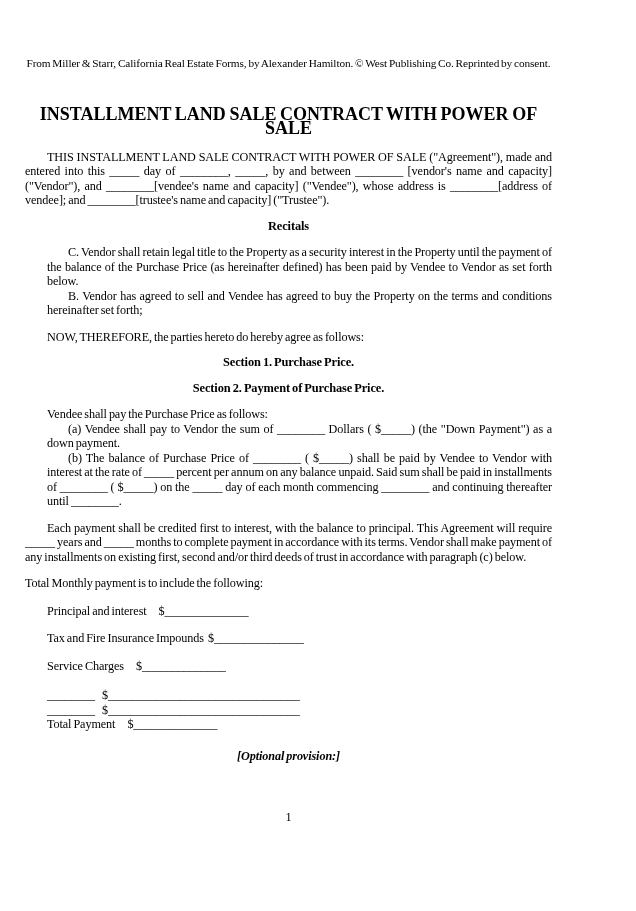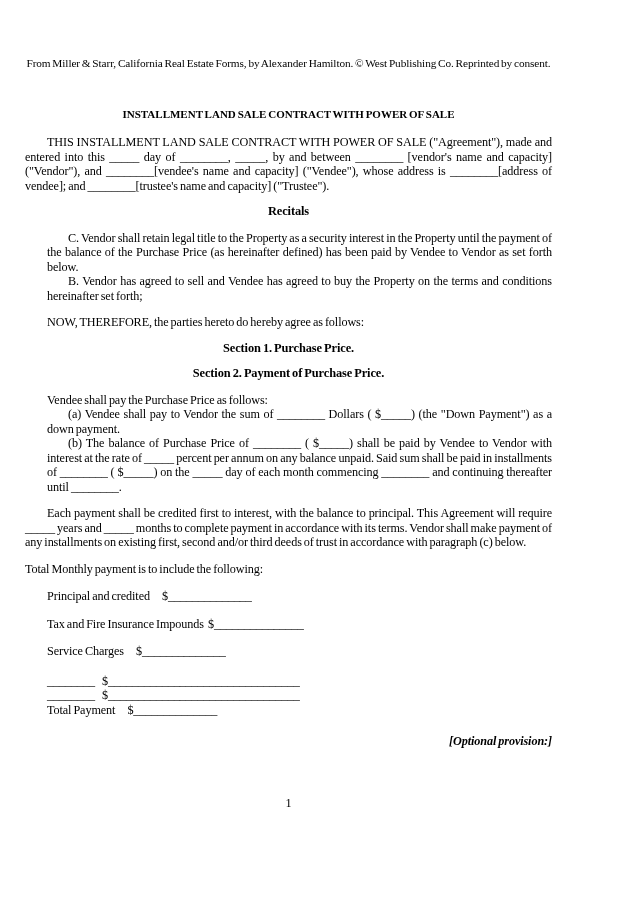--- a/index.html
+++ b/index.html
@@ -19,21 +19,21 @@
     position: relative;
   }
   p, h1, h2, div { margin: 0; padding: 0; }
   .src {
     text-align: center;
     font-size: 11.3px;
     line-height: 13.5px;
   }
   .title {
     margin-top: 36px;
-    font-size: 11px;
+    font-size: 18px;
     font-weight: bold;
     text-align: center;
     letter-spacing: 0;
   }
   .heading {
     margin-top: 11px;
     font-size: 12.4px;
     font-weight: bold;
     text-align: center;
   }
@@ -50,21 +50,21 @@
     margin-top: 13px;
     white-space: pre;
   }
   .pay-row.first-blank { margin-top: 15px; }
   .pay-row.tight { margin-top: 0; }
   .pay-row.gap-md .pay-label { margin-right: 12px; }
   .pay-row.gap-sm .pay-label { margin-right: 4px; }
   .pay-row.gap-xs .pay-label { margin-right: 7px; }
   .optional {
     margin-top: 17px;
-    text-align: right;
+    text-align: center;
     font-weight: bold;
     font-style: italic;
   }
   .page-number {
     margin-top: 47px;
     text-align: center;
   }
 </style>
 </head>
 <body>
@@ -96,21 +96,21 @@
     <p class="para sub-indent">(a) Vendee shall pay to Vendor the sum of ________ Dollars ( $_____) (the "Down Payment") as a down payment.</p>
     <p class="para sub-indent">(b) The balance of Purchase Price of ________ ( $_____) shall be paid by Vendee to Vendor with interest at the rate of _____ percent per annum on any balance unpaid. Said sum shall be paid in installments of ________ ( $_____) on the _____ day of each month commencing ________ and continuing thereafter until ________.</p>
   </div>
 
   <p class="para indent-first">Each payment shall be credited first to interest, with the balance to principal. This Agreement will require _____ years and _____ months to complete payment in accordance with its terms. Vendor shall make payment of any installments on existing first, second and/or third deeds of trust in accordance with paragraph (c) below.</p>
 
   <p class="para nojust">Total Monthly payment is to include the following:</p>
 
   <div>
     <div class="pay-row gap-md">
-      <span class="pay-label">Principal and credited</span>
+      <span class="pay-label">Principal and interest</span>
       <span class="pay-amount">$______________</span>
     </div>
     <div class="pay-row gap-sm">
       <span class="pay-label">Tax and Fire Insurance Impounds</span>
       <span class="pay-amount">$_______________</span>
     </div>
     <div class="pay-row gap-md">
       <span class="pay-label">Service Charges</span>
       <span class="pay-amount">$______________</span>
     </div>

